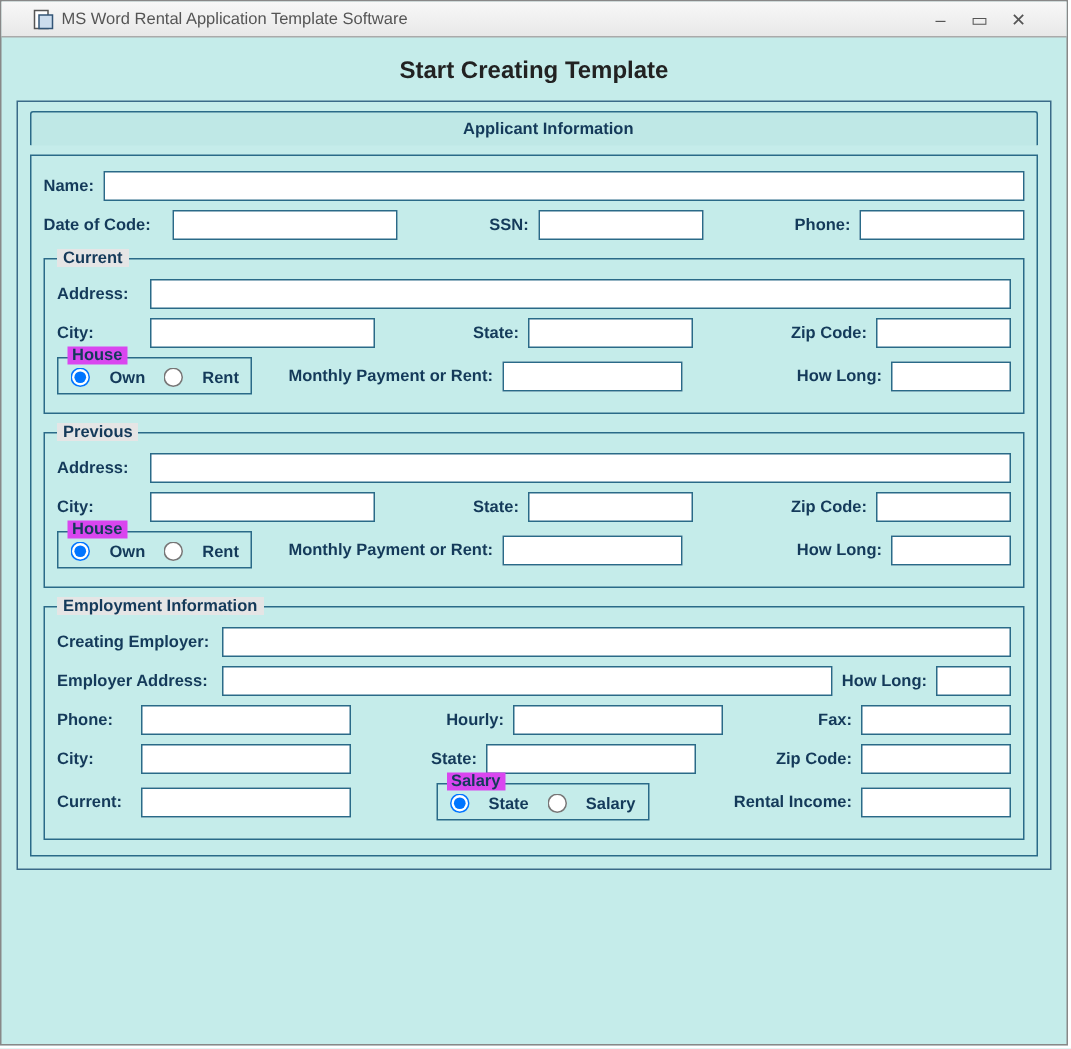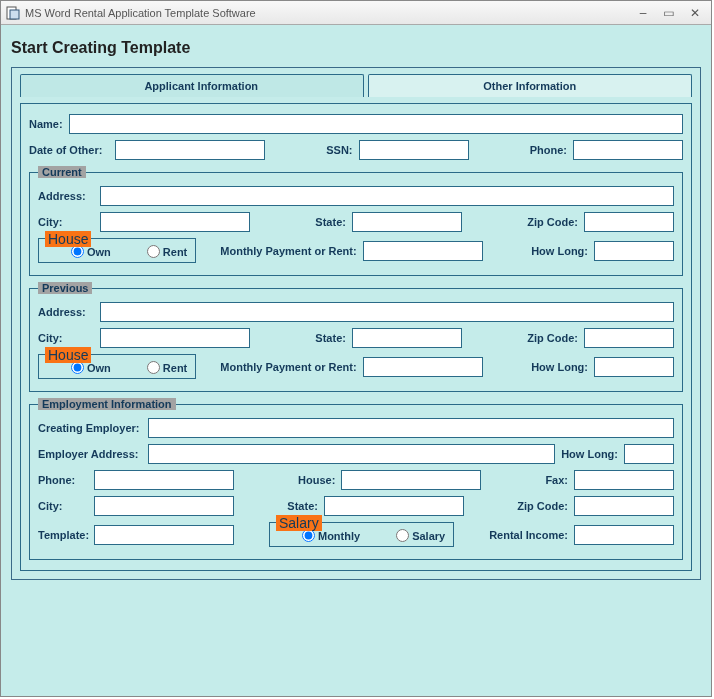--- a/index.html
+++ b/index.html
@@ -16,21 +16,21 @@
       background: #c5ecea;
       width: 712px;
       height: 697px;
     }
     .titlebar {
       height: 24px;
       background: linear-gradient(#f8f8f8,#e8e8e8);
       border-bottom: 1px solid #aaa;
       display: flex;
       align-items: center;
-      padding: 0 4px;
+      padding: 0 20px;
       font-size: 11px;
       color: #555;
     }
     .titlebar .icon {
       width: 16px; height: 16px;
       margin-right: 4px;
       display: inline-flex;
       align-items: center;
       justify-content: center;
     }
@@ -44,20 +44,21 @@
       font-size: 12px;
       cursor: default;
       margin-left: 2px;
     }
     .client {
       padding: 8px 10px;
     }
     .heading {
       font-size: 16px;
       font-weight: bold;
+      text-align: center;
       color: #222;
       padding: 6px 0 10px 0;
     }
     .outer-panel {
       border: 1px solid #3a6a88;
       background: #c5ecea;
       padding: 6px 8px 8px 8px;
     }
     .tabs {
       display: flex;
@@ -107,48 +108,47 @@
       border: 1px solid #2a6a88;
       padding: 8px 8px 6px 8px;
       margin-top: 6px;
       position: relative;
     }
     fieldset.grp > legend {
       font-weight: bold;
       color: #143a5a;
       padding: 0 4px;
       font-size: 11px;
-      background: #a3a3a3;
+      background: #e5e5e5;
     }
     .radiogrp {
       border: 1px solid #2a6a88;
       padding: 6px 8px 4px 8px;
       display: inline-flex;
       align-items: center;
       gap: 12px;
       position: relative;
     }
     .radiogrp .rg-legend {
       position: absolute;
       top: -8px;
       left: 6px;
-      background: #f97316;
+      background: #d946ef;
       padding: 0 3px;
-      font-weight: normal;
-      color: #143a5a;
-      font-size: 14px;
+      font-weight: bold;
+      color: #143a5a;
+      font-size: 11px;
     }
     .radio-item {
       display: inline-flex;
       align-items: center;
-      gap: 3px;
-      color: #143a5a;
-      font-weight: bold;
-      font-size: 11px;
-      margin-left: 24px;
+      gap: 13px;
+      color: #143a5a;
+      font-weight: bold;
+      font-size: 11px;
     }
     input[type=radio] { margin: 0; }
     .flex1 { flex: 1; }
   </style>
 </head>
 <body>
 
 <div class="window">
   <div class="titlebar">
     <span class="icon">
@@ -164,31 +164,30 @@
     <span class="win-btn">✕</span>
   </div>
 
   <div class="client">
     <div class="heading">Start Creating Template</div>
 
     <div class="outer-panel">
 
       <div class="tabs">
         <div class="tab active">Applicant Information</div>
-        <div class="tab">Other Information</div>
       </div>
 
       <div class="tab-body">
 
         <div class="row">
           <span class="lbl">Name:</span>
           <input class="field flex1" type="text" style="">
         </div>
         <div class="row">
-          <span class="lbl" style="width:80px">Date of Other:</span>
+          <span class="lbl" style="width:80px">Date of Code:</span>
           <input class="field" style="width: 150px;" type="text">
           <span class="flex1"></span>
           <span class="lbl">SSN:</span>
           <input class="field" style="width: 110px;" type="text">
           <span class="flex1"></span>
           <span class="lbl">Phone:</span>
           <input class="field" style="width: 110px;" type="text">
         </div>
 
         <fieldset class="grp">
@@ -274,45 +273,45 @@
           <div class="row">
             <span class="lbl" style="width:104px">Employer Address:</span>
             <input class="field flex1" type="text" style="">
             <span class="lbl">How Long:</span>
             <input class="field" style="width: 50px;" type="text">
           </div>
           <div class="row">
             <span class="lbl" style="width:50px">Phone:</span>
             <input class="field" style="width: 140px;" type="text">
             <span class="flex1"></span>
-            <span class="lbl">House:</span>
+            <span class="lbl">Hourly:</span>
             <input class="field" style="width: 140px;" type="text">
             <span class="flex1"></span>
             <span class="lbl">Fax:</span>
             <input class="field" style="width: 100px;" type="text">
           </div>
           <div class="row">
             <span class="lbl" style="width:50px">City:</span>
             <input class="field" style="width: 140px;" type="text">
             <span class="flex1"></span>
             <span class="lbl">State:</span>
             <input class="field" style="width: 140px;" type="text">
             <span class="flex1"></span>
             <span class="lbl">Zip Code:</span>
             <input class="field" style="width: 100px;" type="text">
           </div>
           <div class="row">
-            <span class="lbl" style="width:50px">Template:</span>
+            <span class="lbl" style="width:50px">Current:</span>
             <input class="field" style="width: 140px;" type="text">
             <span class="flex1"></span>
             <span class="radiogrp">
               <span class="rg-legend">Salary</span>
               <label class="radio-item">
                 <input type="radio" name="salary" checked="" style="">
-                <span>Monthly</span>
+                <span>State</span>
               </label>
               <label class="radio-item">
                 <input type="radio" name="salary" style="">
                 <span>Salary</span>
               </label>
             </span>
             <span class="flex1"></span>
             <span class="lbl">Rental Income:</span>
             <input class="field" style="width: 100px;" type="text">
           </div>

